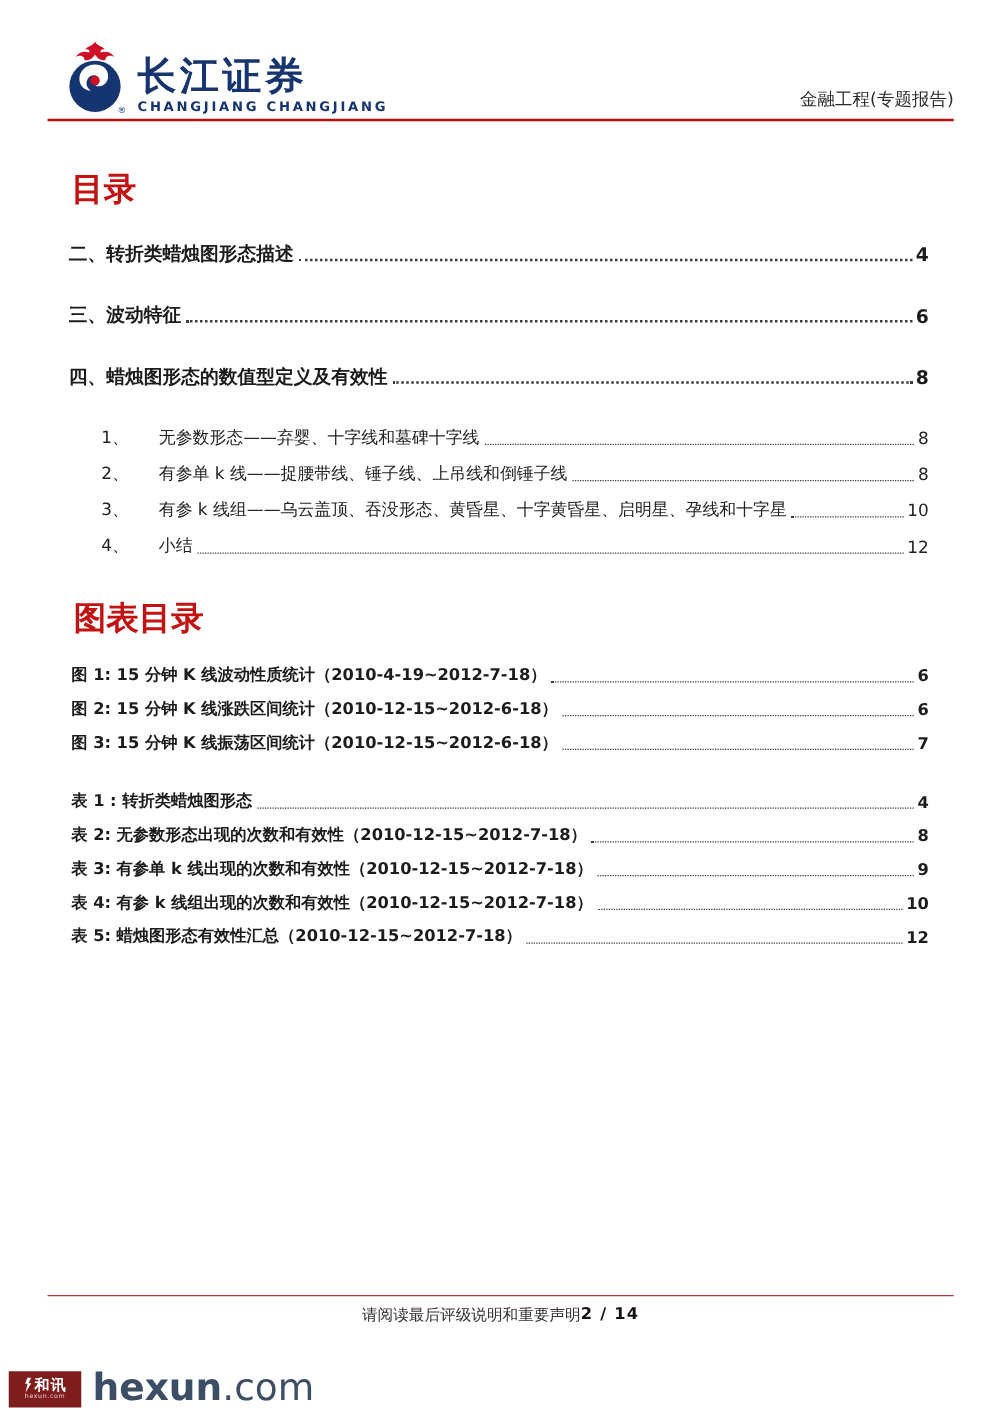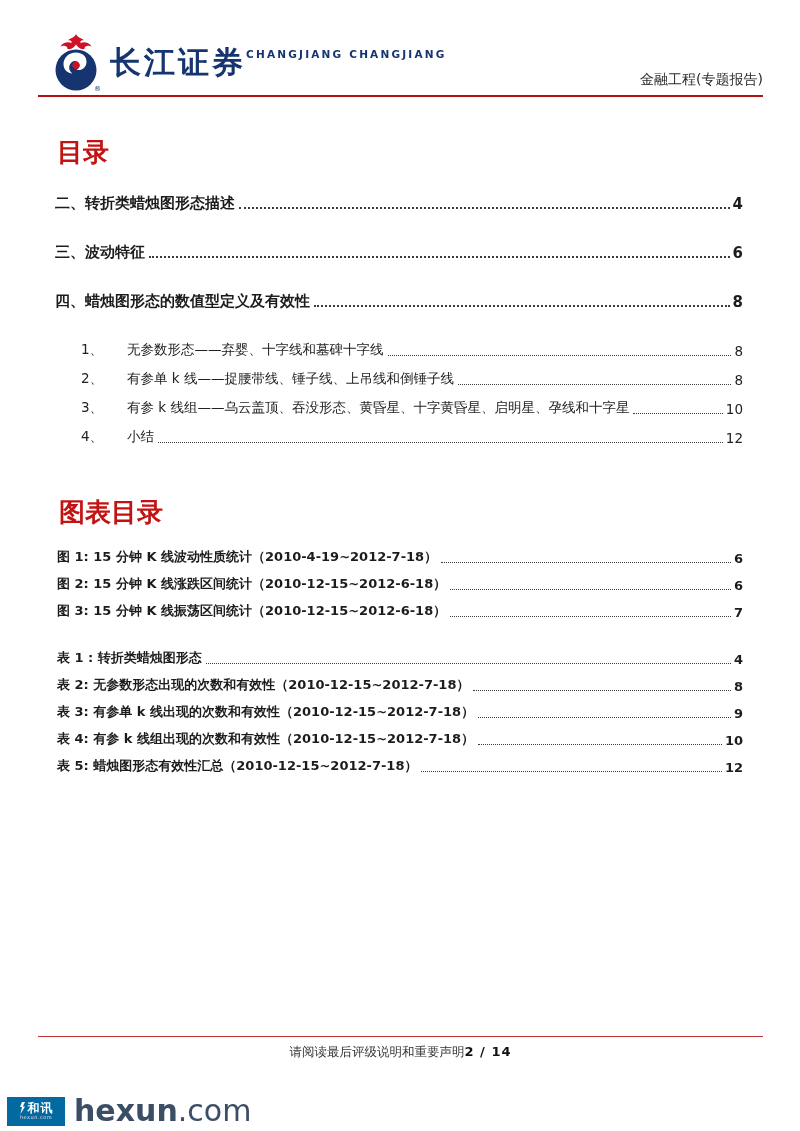--- a/index.html
+++ b/index.html
@@ -8,21 +8,21 @@
     font-family:"DejaVu Sans","Liberation Sans",sans-serif;color:#1a1a1a;overflow:hidden;
   }
   
   .header{
     position:absolute;top:0;left:38px;right:37px;height:95px;
     border-bottom:2px solid #b31111;
     display:flex;justify-content:space-between;align-items:flex-end;
   }
   .logo{display:flex;align-items:flex-start;gap:8px;margin-left:12px;margin-bottom:3px;}
   .logo-emblem{width:52px;height:58px;flex:0 0 auto;}
-  .logo-text{display:flex;flex-direction:row;justify-content:flex-end;padding-top:12px;}
+  .logo-text{display:flex;flex-direction:column;justify-content:flex-end;padding-top:12px;}
   .brand-cn{
     font-size:31px;font-weight:bold;color:#16346f;letter-spacing:3px;line-height:1.05;
   }
   .brand-en{
     font-size:10.5px;font-weight:bold;color:#16346f;letter-spacing:2.2px;margin-top:2px;
   }
   .report-type{font-size:14px;color:#2b2b2b;font-weight:400;margin-bottom:6px;}
   
   .toc-section{position:absolute;left:55px;right:57px;top:138px;}
   .section-title{
@@ -33,37 +33,37 @@
   .toc-row.level1{font-size:15px;font-weight:600;color:#1c1c1c;margin-bottom:30px;}
   .toc-row.level2{font-size:13.5px;font-weight:400;color:#222;margin-bottom:11px;}
   .toc-num{flex:0 0 auto;width:46px;margin-left:26px;}
   .toc-label{flex:0 0 auto;white-space:nowrap;}
   .leader{
     flex:1 1 auto;border-bottom:2px dotted #3c3c3c;margin:0 3px 4px 4px;min-width:12px;
   }
   .toc-row.level2 .leader{border-bottom-width:1.6px;margin-bottom:3px;}
   .toc-page{flex:0 0 auto;}
   
-  .fig-section{position:absolute;left:57px;right:57px;top:498px;}
+  .fig-section{position:absolute;left:57px;right:57px;top:481px;}
   .fig-list{margin-top:20px;}
   .fig-row{display:flex;align-items:flex-end;font-size:13px;font-weight:600;color:#1c1c1c;margin-bottom:9px;}
   .fig-row .leader{border-bottom-width:1.6px;margin-bottom:3px;}
   .tbl-list{margin-top:29px;}
   
   .footer{
     position:absolute;left:38px;right:37px;top:1036px;
     border-top:1.5px solid #c03434;padding-top:7px;
     display:flex;justify-content:center;align-items:flex-start;
   }
   .footer-disclaimer{font-size:12.5px;color:#333;}
   .footer-page{font-size:13px;font-weight:bold;color:#111;letter-spacing:1px;}
   
   .watermark{position:absolute;left:7px;top:1096px;display:flex;align-items:center;gap:9px;}
   .hexun-box{
-    width:58px;height:29px;background:#0369a1;display:flex;flex-direction:column;
+    width:58px;height:29px;background:#7f1d1d;display:flex;flex-direction:column;
     align-items:center;justify-content:center;line-height:1;
   }
   .hexun-box-main{display:flex;align-items:center;gap:2px;}
   .hexun-glyph{width:7px;height:12px;}
   .hexun-box-cn{color:#fff;font-size:12px;font-weight:bold;letter-spacing:1px;}
   .hexun-box-sub{color:#e8d6d4;font-size:5px;margin-top:1px;letter-spacing:.5px;}
   .hexun-site{font-size:30px;color:#3c4d66;line-height:1;}
   .hexun-site .b{font-weight:bold;}
 </style>
 </head>

